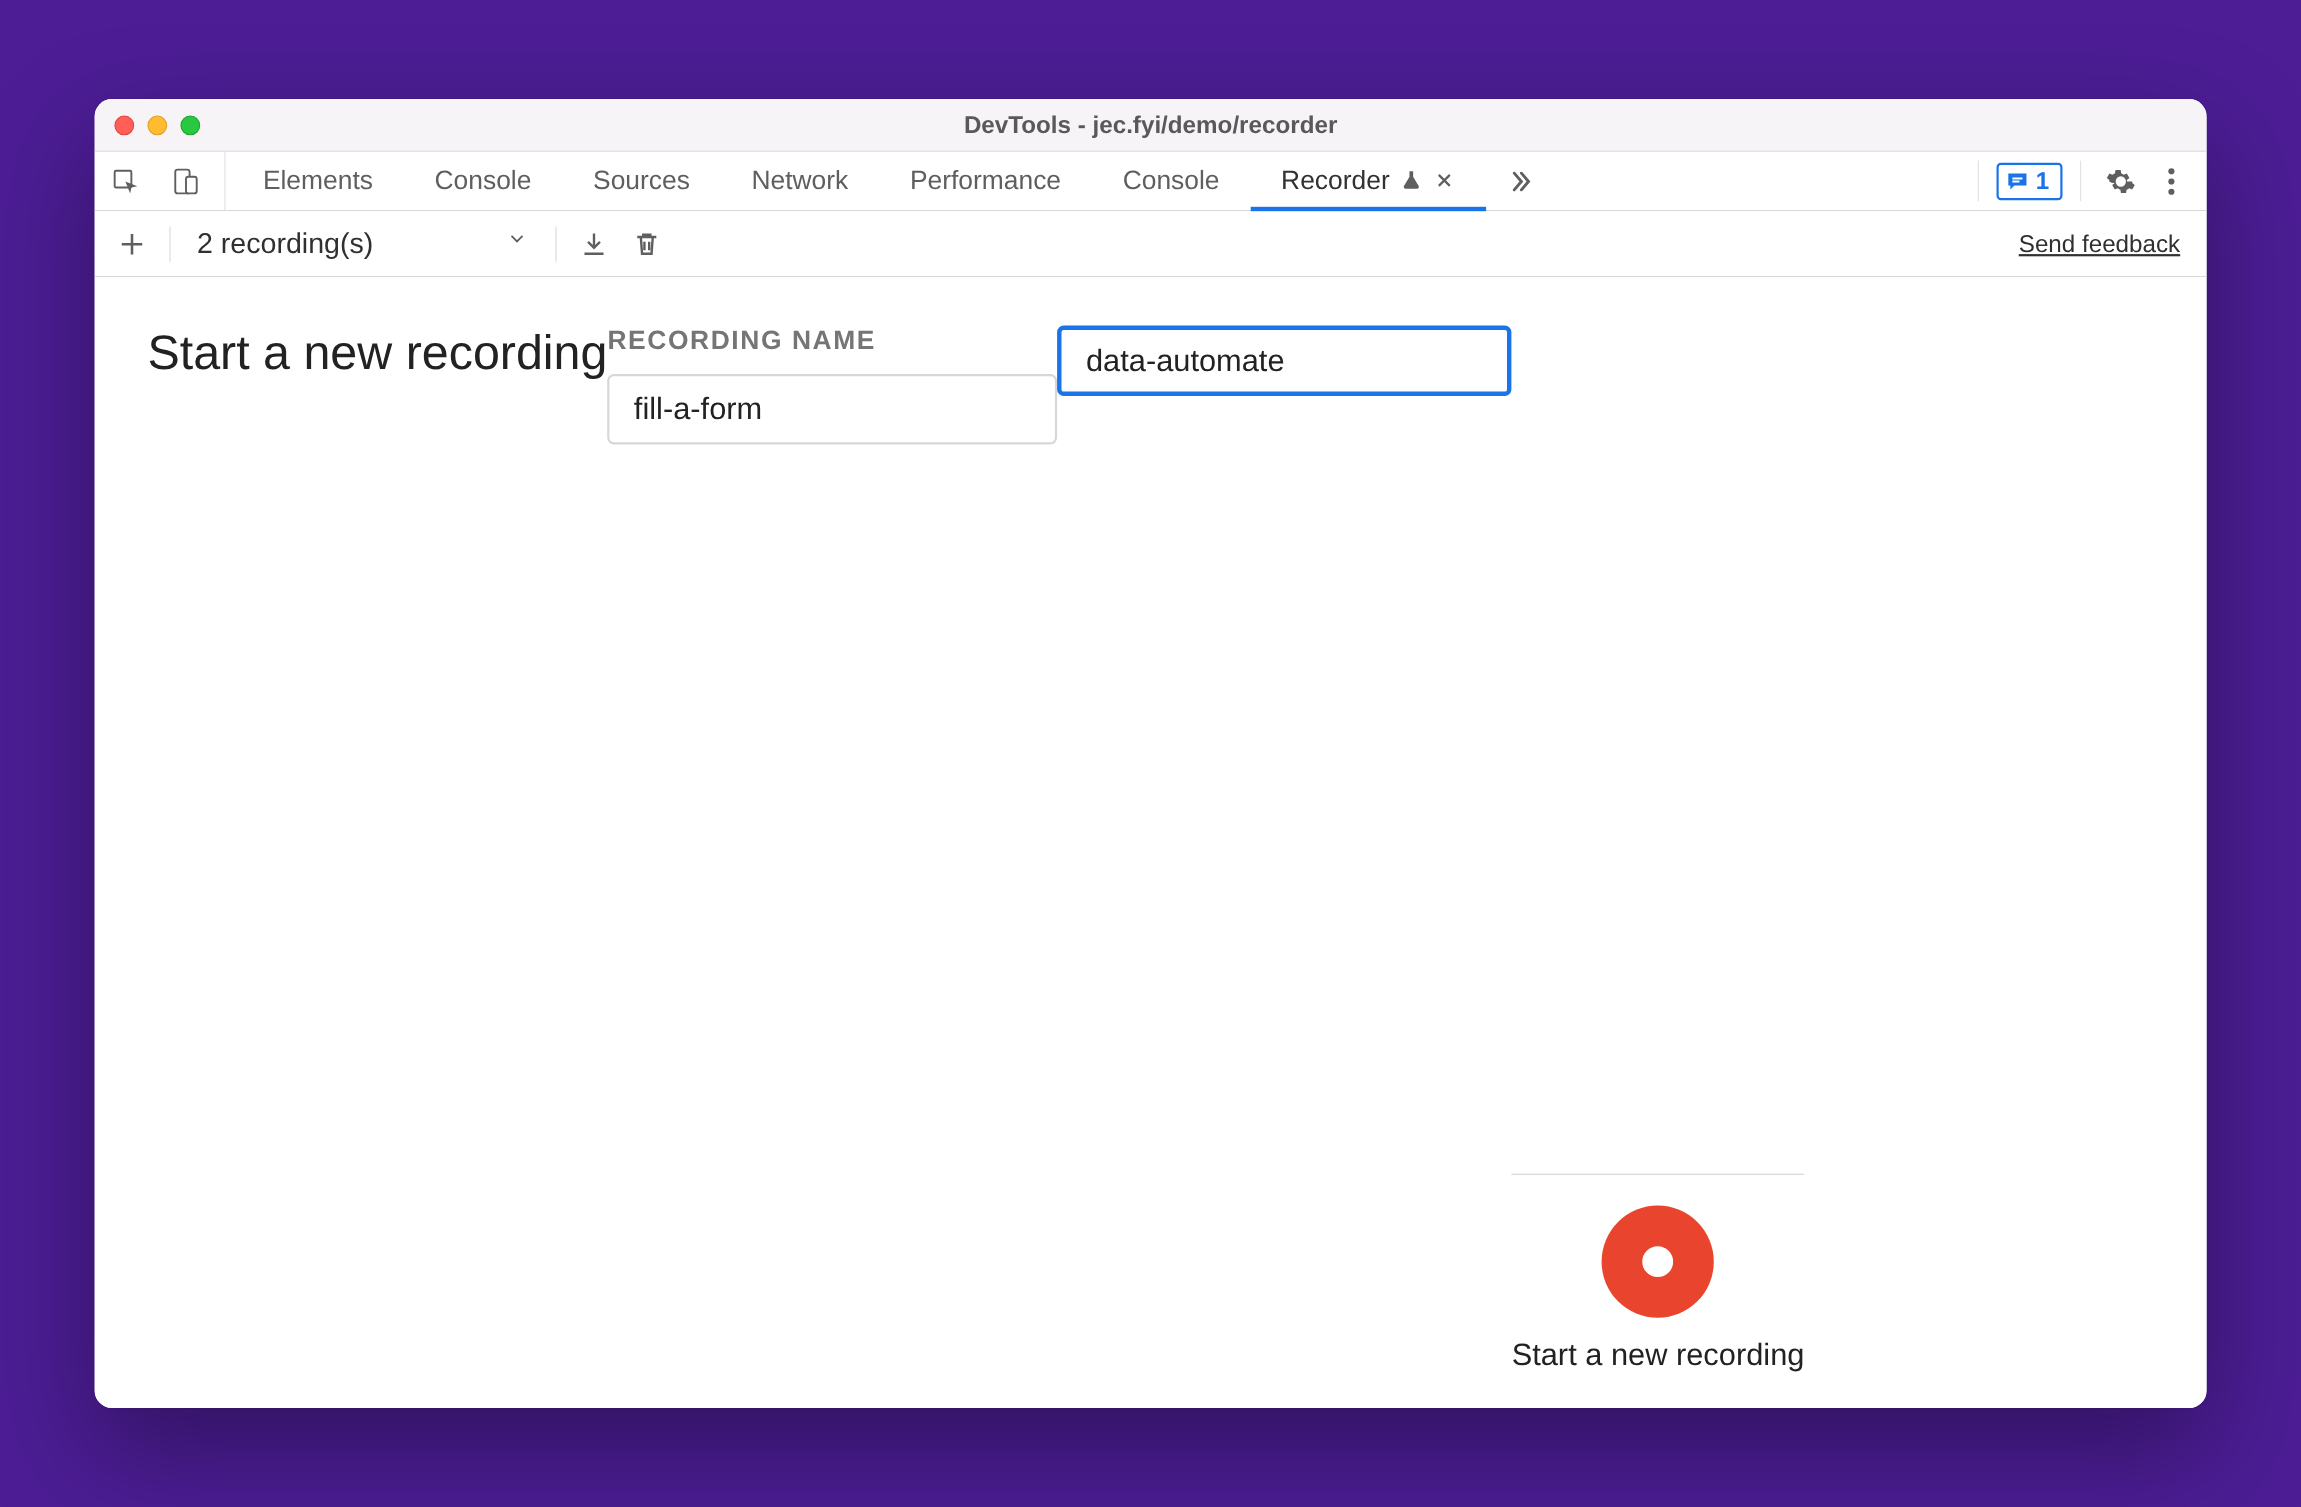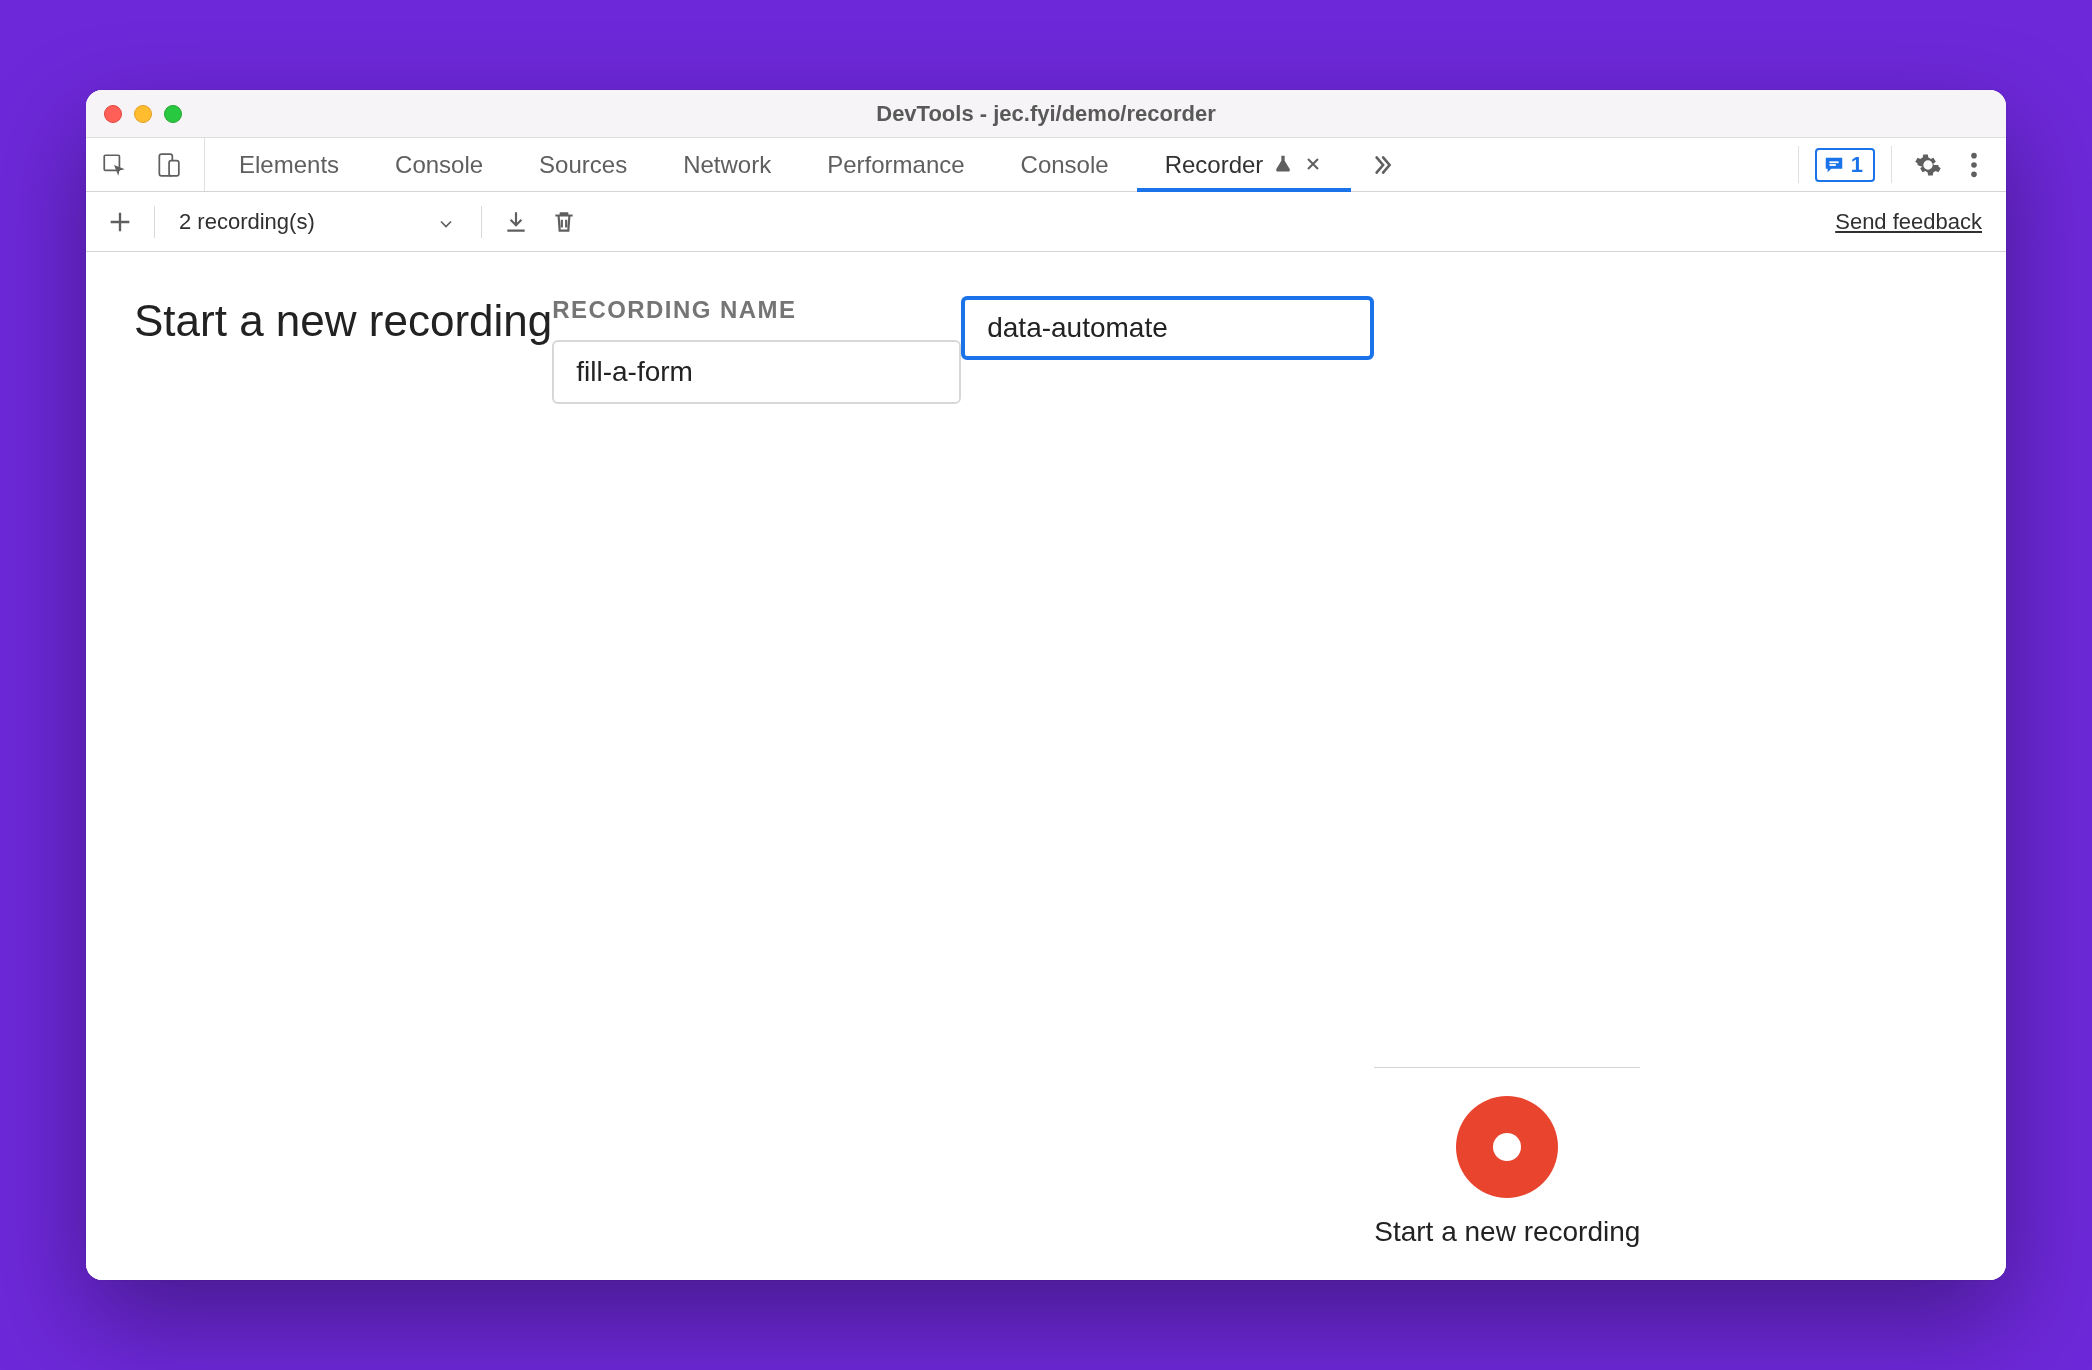--- a/index.html
+++ b/index.html
@@ -9,21 +9,21 @@
     font-family: -apple-system, BlinkMacSystemFont, "Segoe UI", Helvetica, Arial, sans-serif;
     background: #fff;
   }
   .stage {
     width: 2092px;
     height: 1370px;
     position: relative;
     display: flex;
     align-items: center;
     justify-content: center;
-    background: #6d28d9;
+    background: #4c1d95;
   }
   .window {
     width: 1920px;
     height: 1190px;
     border-radius: 16px;
     background: #fff;
     box-shadow: 0 40px 100px rgba(0,0,0,0.35), 0 0 0 1px rgba(0,0,0,0.04);
     overflow: hidden;
     display: flex;
     flex-direction: column;
@@ -135,22 +135,22 @@
     background: #fff;
   }
   .tb-btn {
     width: 40px; height: 40px;
     display: flex; align-items: center; justify-content: center;
     color: #5f5f5f;
     cursor: pointer;
   }
   .tb-sep { width: 1px; height: 32px; background: #d9d9d9; margin: 0 6px; }
   .rec-select {
-    display: flex; align-items: flex-end; gap: 120px;
-    font-size: 22px; color: #303030;
+    display: flex; align-items: flex-start; gap: 120px;
+    font-size: 26px; color: #303030;
     padding: 0 10px;
     cursor: pointer;
   }
   .caret {
     width: 22px; height: 22px;
     display: inline-flex; align-items:center; justify-content:center;
     color: #5f5f5f;
   }
   .feedback {
     margin-left: auto;

